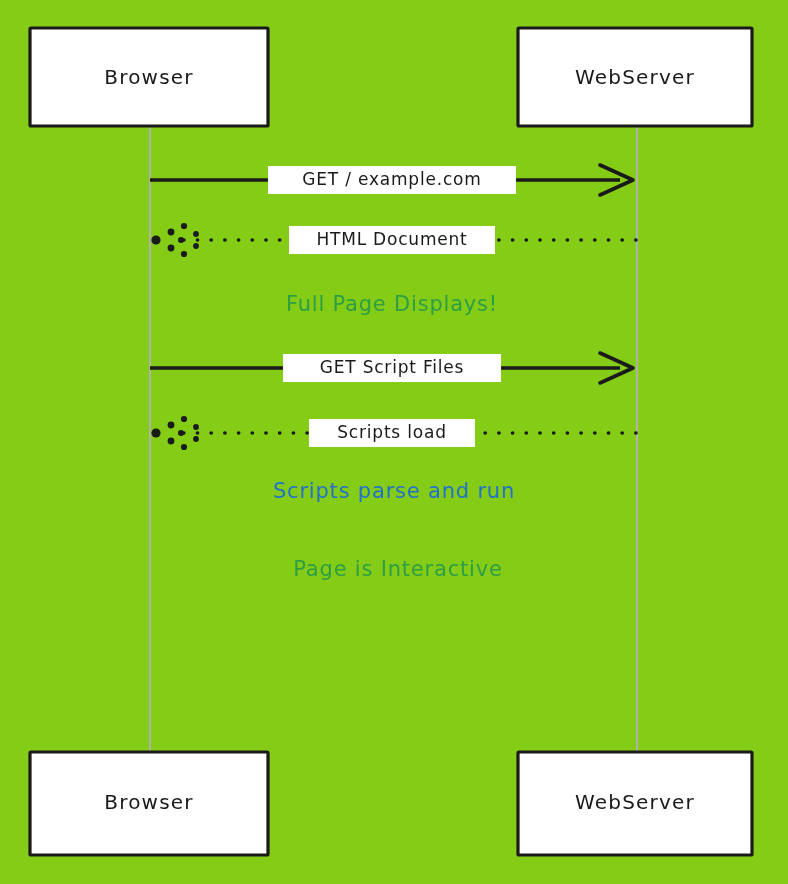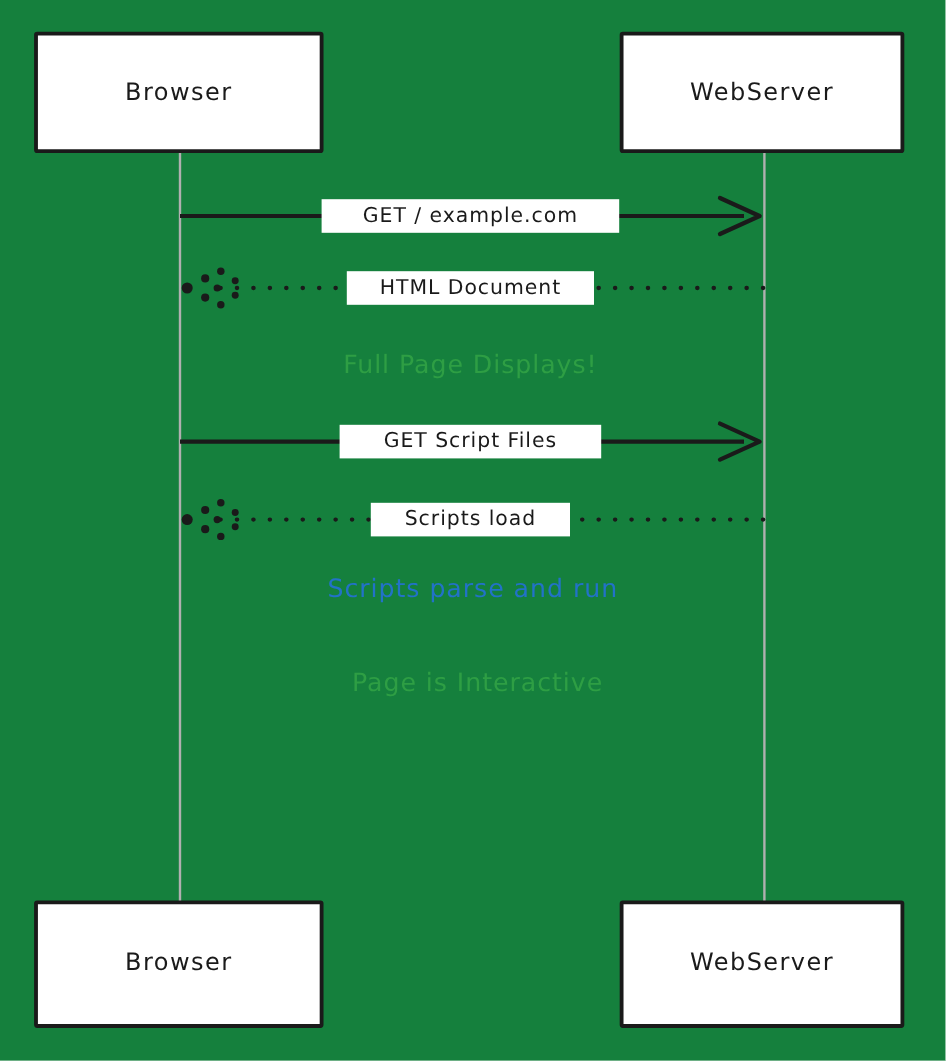--- a/index.html
+++ b/index.html
@@ -7,21 +7,21 @@
     padding: 0;
     background: #ffffff;
   }
   body {
     font-family: "DejaVu Sans", sans-serif;
   }
   #diagram-root {
     position: relative;
     width: 788px;
     height: 884px;
-    background: #15803d;
+    background: #84cc16;
     overflow: hidden;
   }
   svg.canvas {
     position: absolute;
     left: 0;
     top: 0;
     width: 788px;
     height: 884px;
     display: block;
   }

